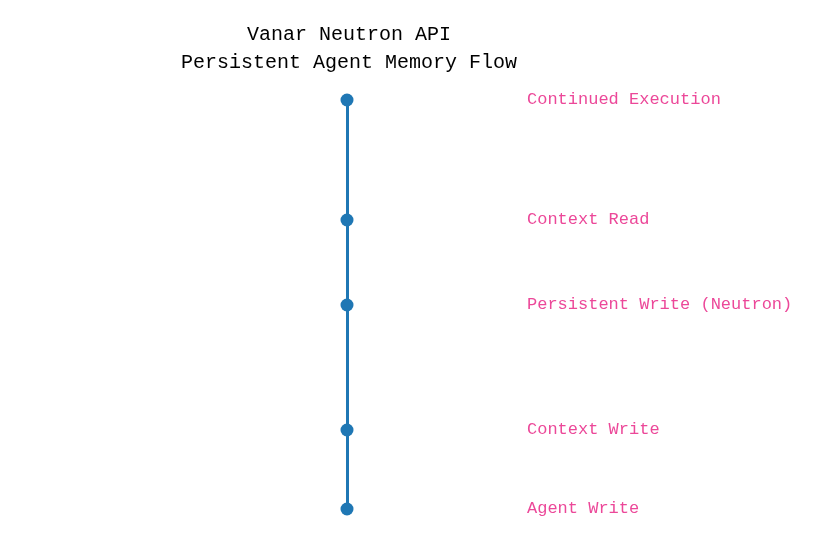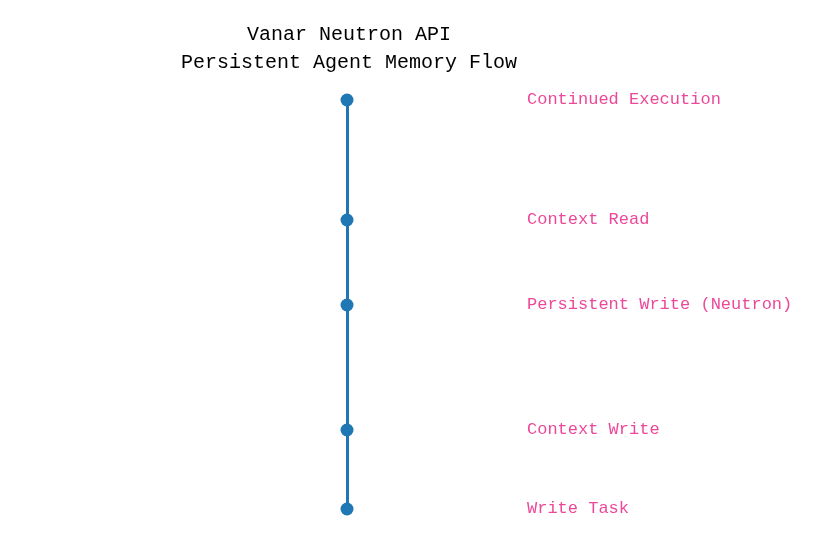--- a/index.html
+++ b/index.html
@@ -74,15 +74,15 @@
   <div class="dot y0"></div>
   <div class="dot y1"></div>
   <div class="dot y2"></div>
   <div class="dot y3"></div>
   <div class="dot y4"></div>
 
   <div class="nlabel y0">Continued Execution</div>
   <div class="nlabel y1">Context Read</div>
   <div class="nlabel y2">Persistent Write (Neutron)</div>
   <div class="nlabel y3">Context Write</div>
-  <div class="nlabel y4">Write Task</div>
+  <div class="nlabel y4">Agent Write</div>
 
 </div>
 
 </body></html>

